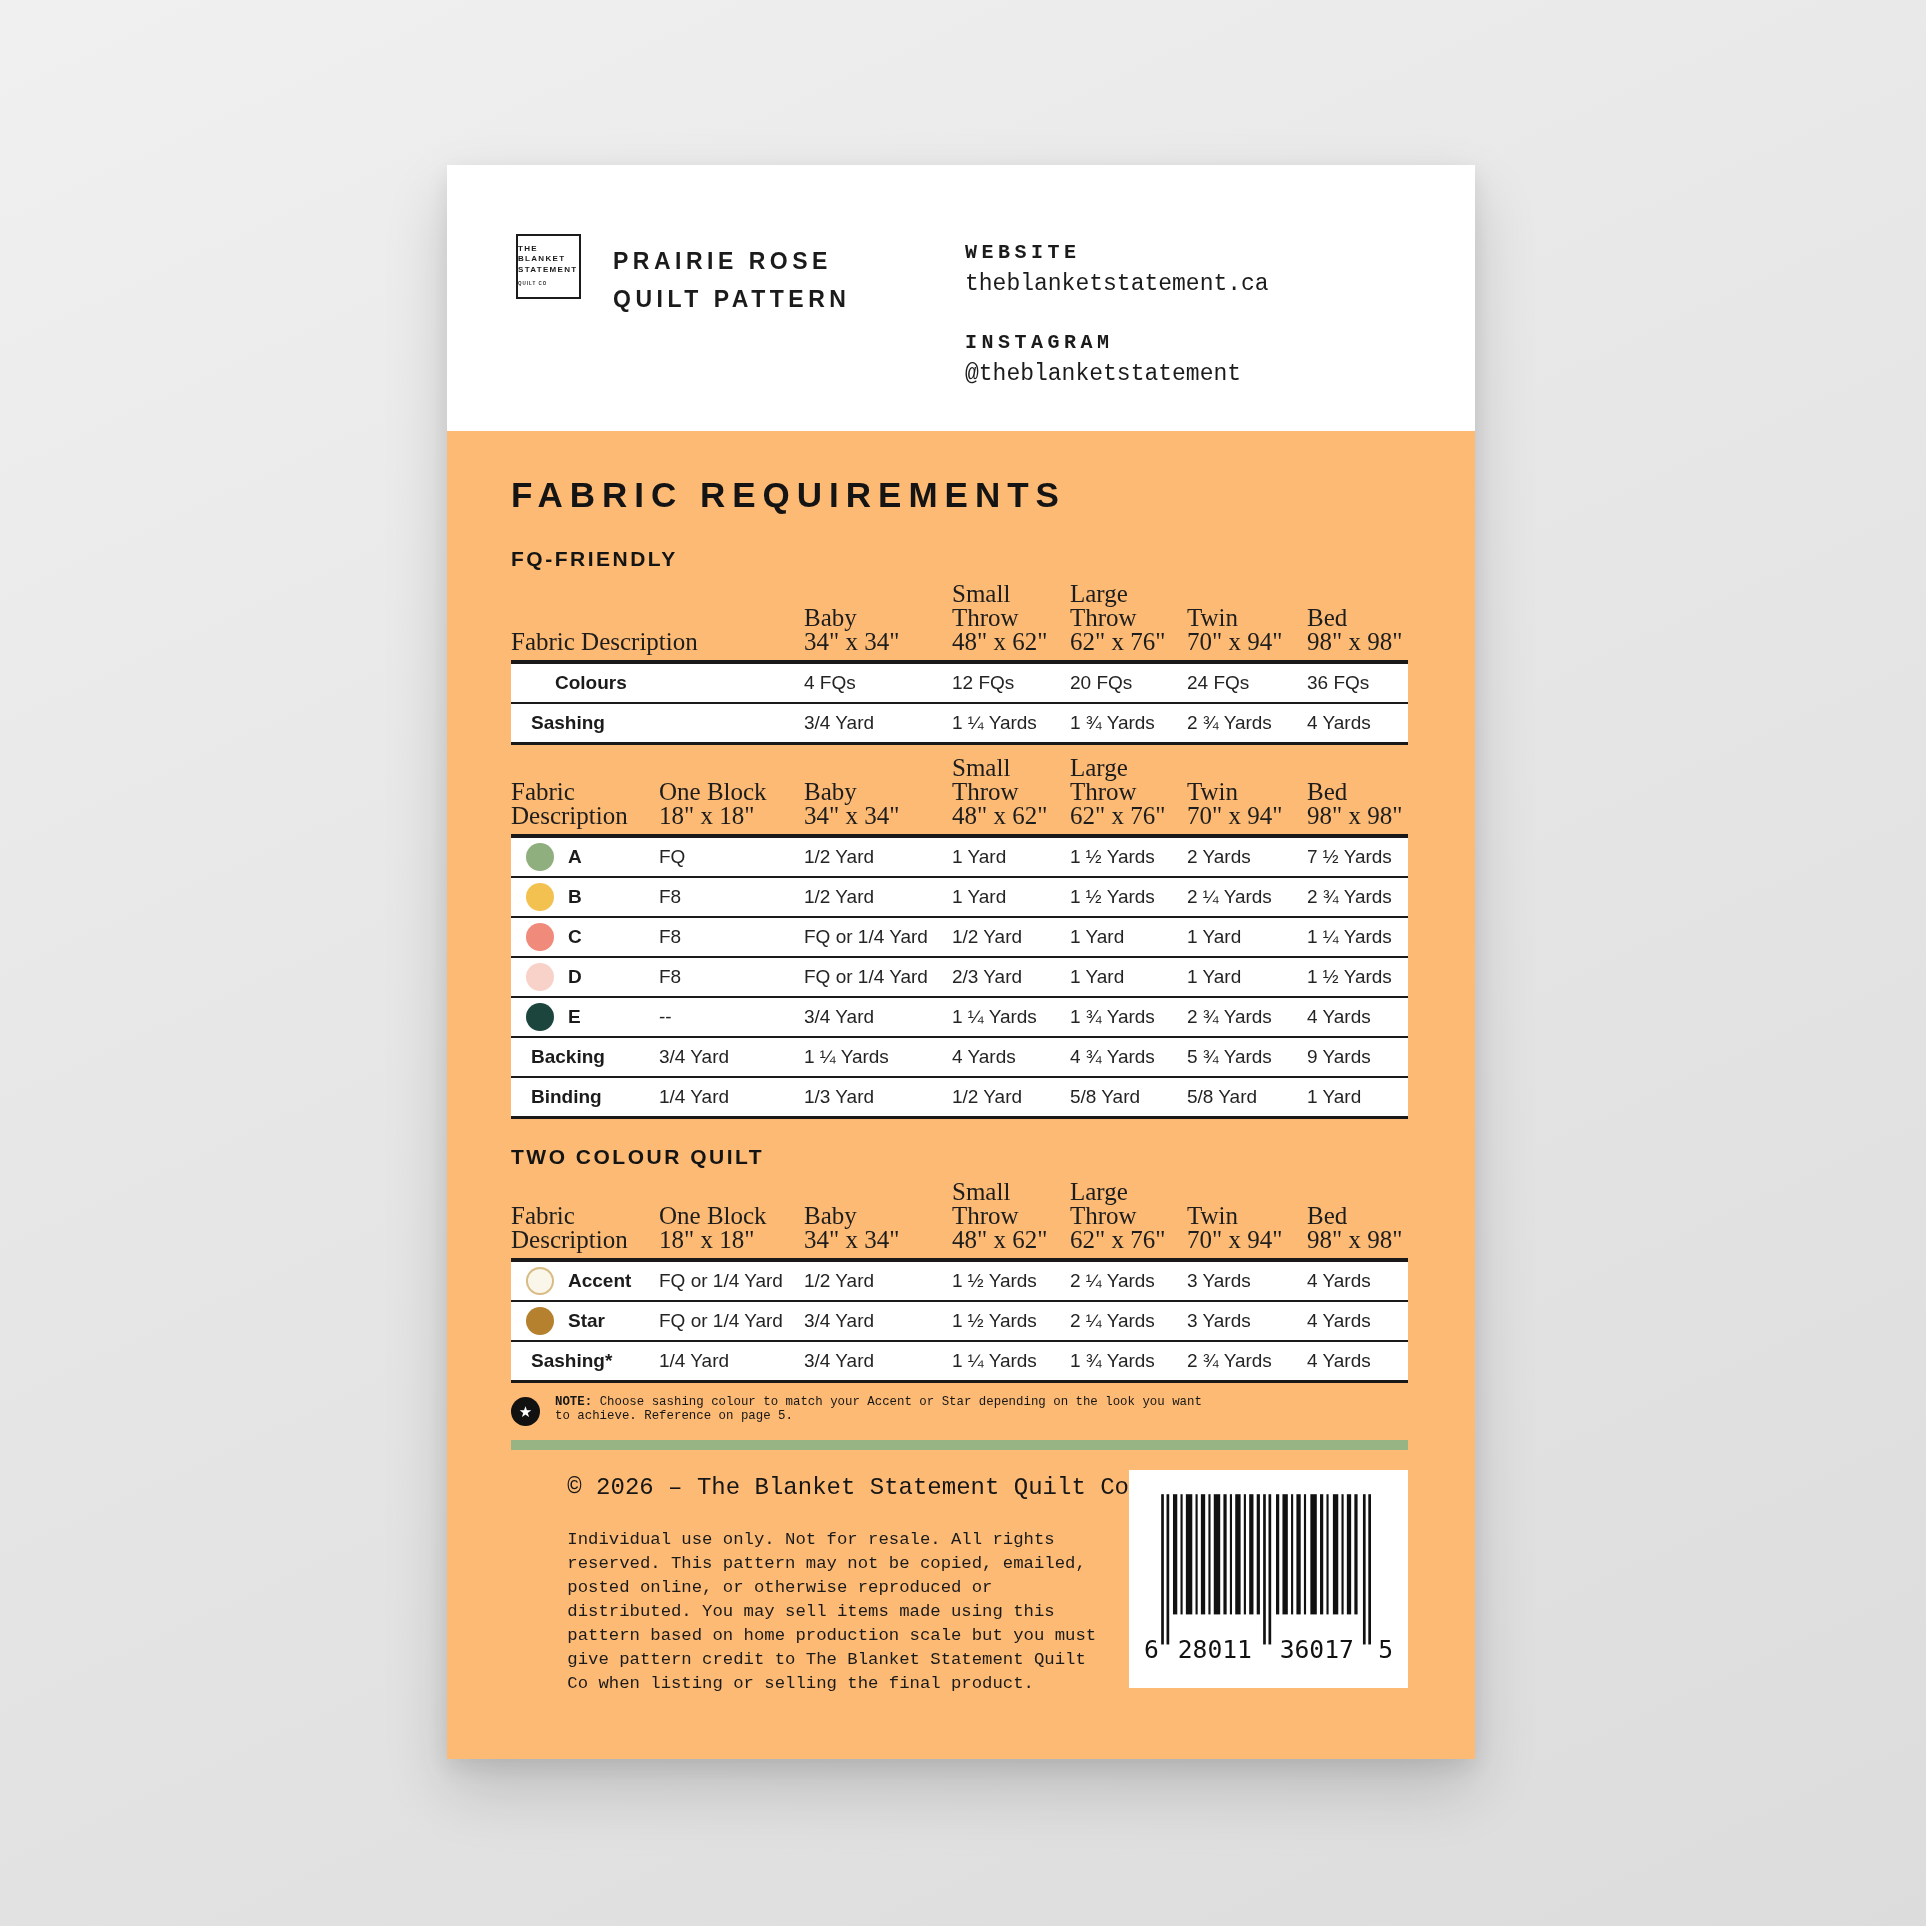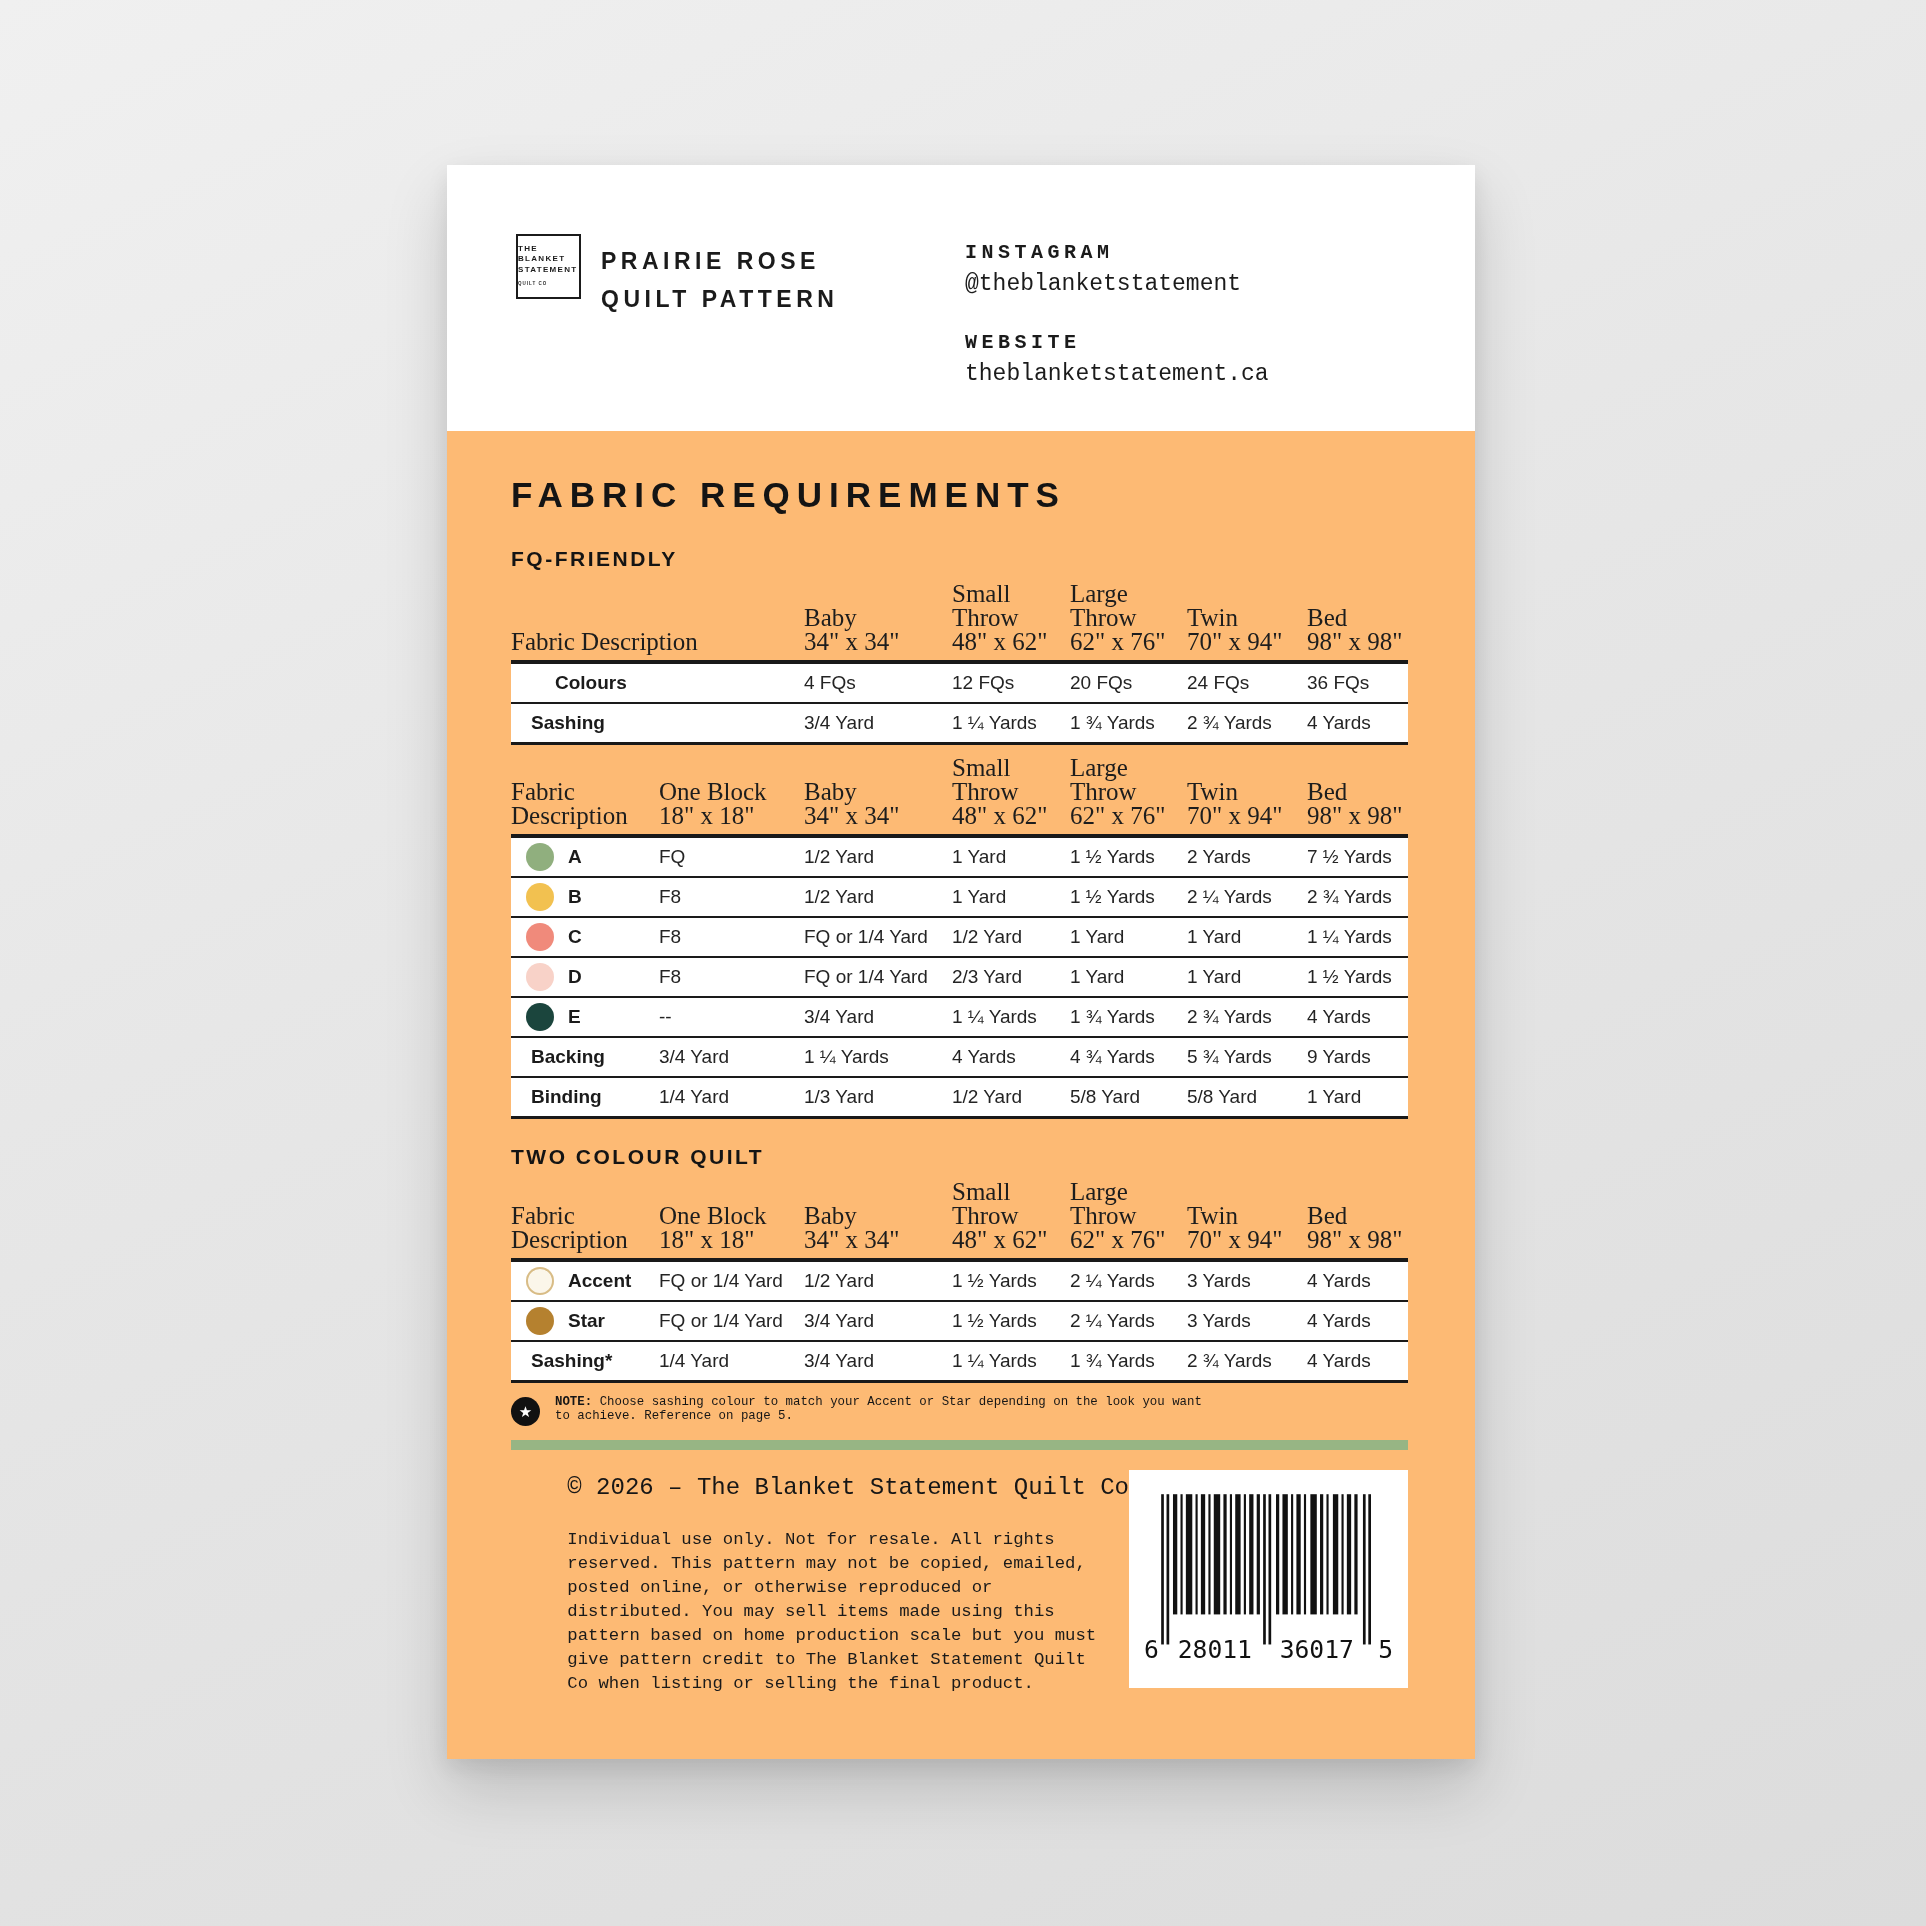--- a/index.html
+++ b/index.html
@@ -16,21 +16,21 @@
   }
   
   .card-header{height:266px;background:#ffffff;position:relative;flex:none;}
   .logo-box{
     position:absolute;left:69px;top:69px;width:61px;height:61px;
     border:2.5px solid #1b1b1b;display:flex;flex-direction:column;
     align-items:flex-start;justify-content:center;text-align:center;
   }
   .logo-line{font-size:8px;letter-spacing:1.3px;font-weight:bold;line-height:10.4px;}
   .logo-line.small{font-size:4.5px;letter-spacing:1px;margin-top:4px;font-weight:bold;color:#2b2b2b;}
-  .title-block{position:absolute;left:154px;top:77px;}
+  .title-block{position:absolute;left:166px;top:77px;}
   .title-line{font-size:23px;font-weight:bold;letter-spacing:4.5px;line-height:38px;white-space:nowrap;}
   .contact-block{position:absolute;left:518px;top:76px;}
   .contact-label{font-family:"Liberation Mono",monospace;font-weight:bold;font-size:20px;letter-spacing:4.5px;}
   .contact-value{font-family:"Liberation Mono",monospace;font-size:23px;margin-top:7px;white-space:nowrap;}
   .contact-group + .contact-group{margin-top:34px;}
   
   .card-body{
     flex:1;background:#fdba74;box-sizing:border-box;
     padding:44px 0 0 64px;overflow:hidden;
   }
@@ -89,26 +89,26 @@
       <div class="logo-line">BLANKET</div>
       <div class="logo-line">STATEMENT</div>
       <div class="logo-line small">QUILT CO</div>
     </div>
     <div class="title-block">
       <div class="title-line">PRAIRIE ROSE</div>
       <div class="title-line">QUILT PATTERN</div>
     </div>
     <div class="contact-block">
       <div class="contact-group">
+        <div class="contact-label">WEBSITE</div>
+        <div class="contact-value">theblanketstatement.ca</div>
+      </div>
+      <div class="contact-group">
         <div class="contact-label">INSTAGRAM</div>
         <div class="contact-value">@theblanketstatement</div>
-      </div>
-      <div class="contact-group">
-        <div class="contact-label">WEBSITE</div>
-        <div class="contact-value">theblanketstatement.ca</div>
       </div>
     </div>
   </div>
 
   <div class="card-body">
     <div class="content">
 
       <h1 class="fr-title">FABRIC REQUIREMENTS</h1>
 
       <div>

